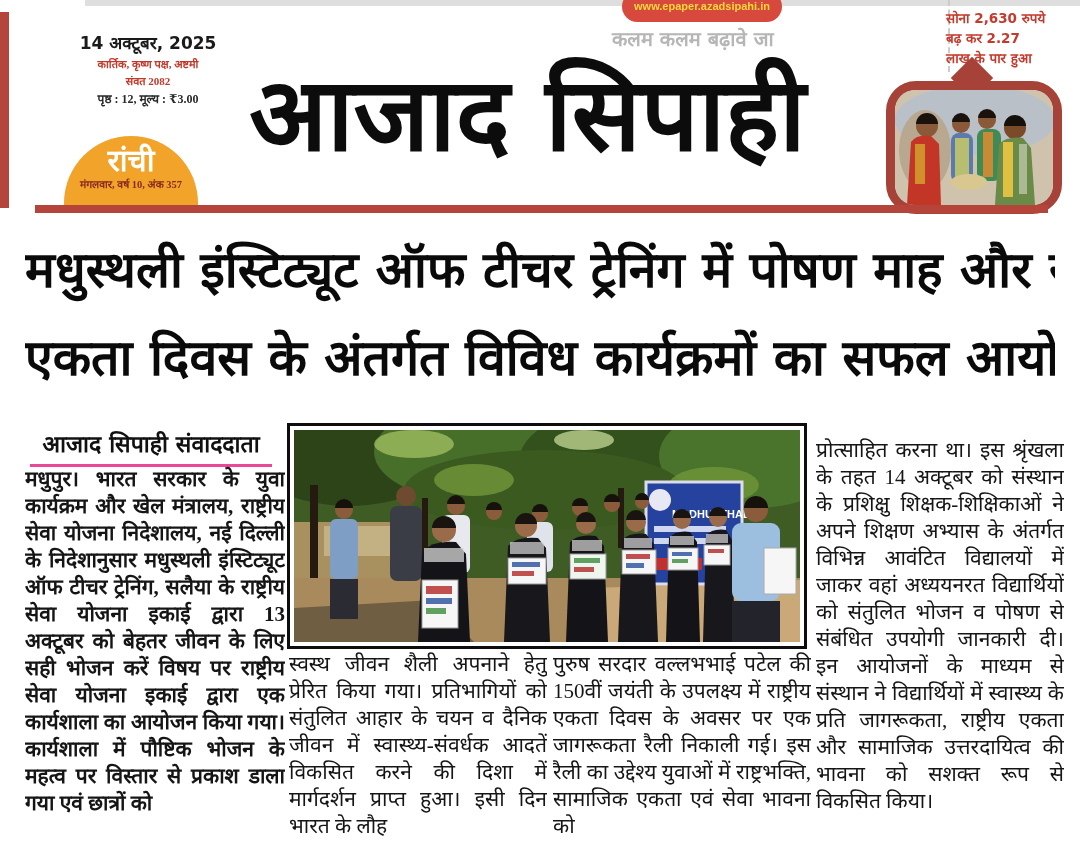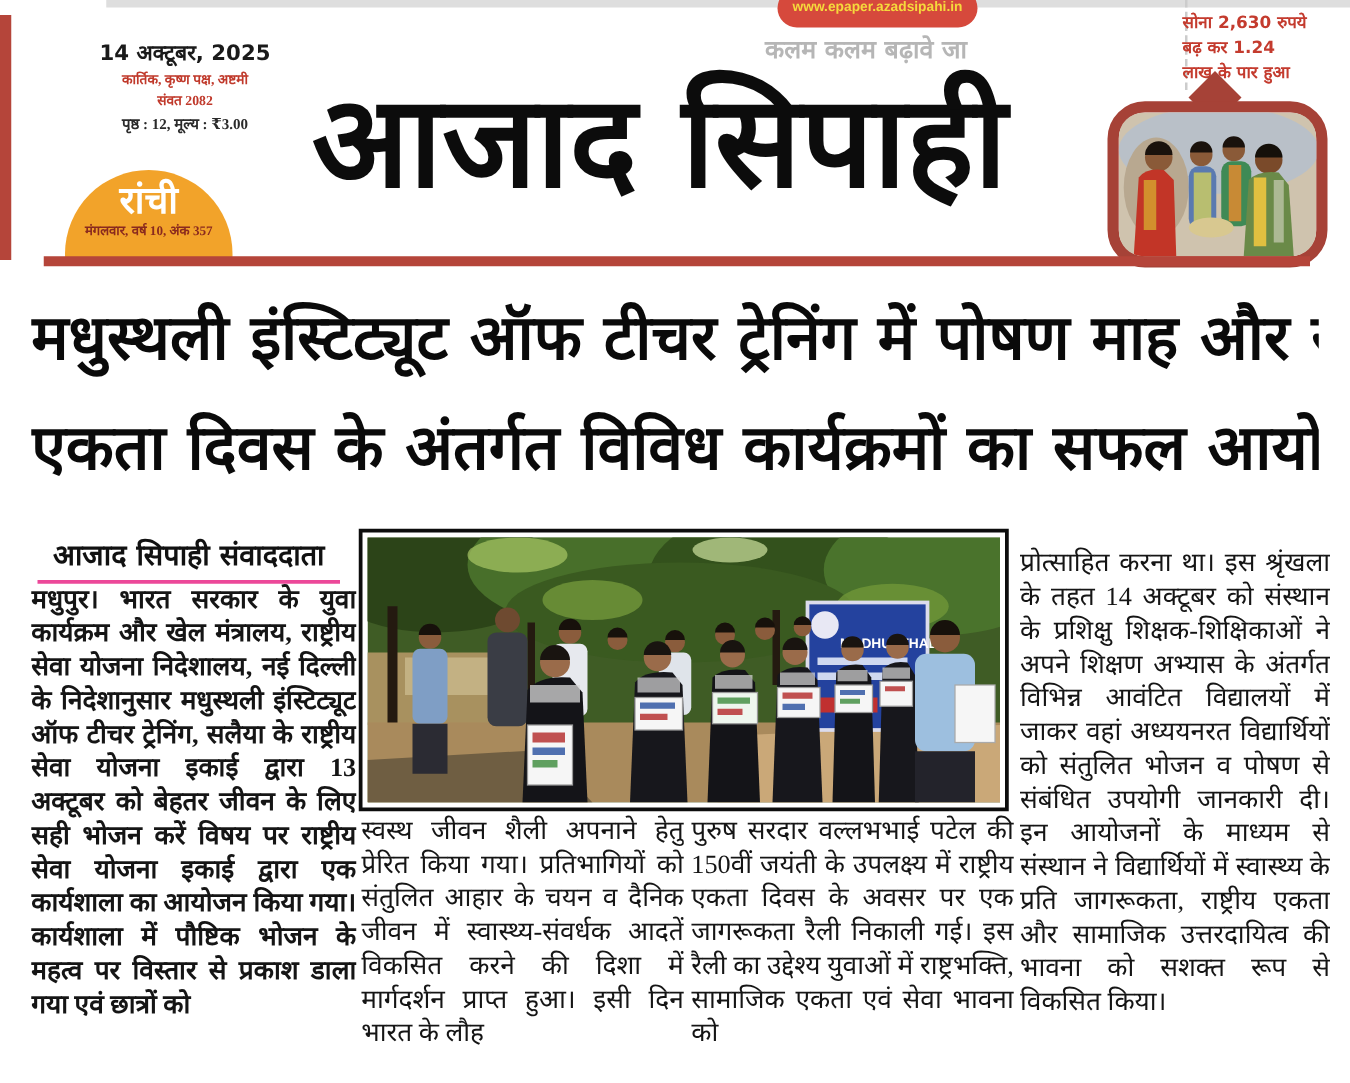--- a/index.html
+++ b/index.html
@@ -5,21 +5,21 @@
   html,body{margin:0;padding:0;background:#ffffff;}
   .page{position:relative;width:1080px;height:866px;background:#ffffff;overflow:hidden;
         font-family:"Liberation Serif","DejaVu Serif",serif;}
   
   .top-strip{position:absolute;left:85px;top:0;width:995px;height:6px;background:#dedede;}
   .left-red-strip{position:absolute;left:0;top:12px;width:9px;height:196px;background:#b5453a;}
   .date-block{position:absolute;left:68px;top:30px;width:160px;text-align:center;line-height:1.55;}
   .date-line{font-size:17px;font-weight:bold;color:#1a1a1a;font-family:"DejaVu Sans",sans-serif;}
   .panchang{font-size:11px;color:#c0392b;font-weight:bold;}
   .price-line{font-size:12px;color:#2a2a2a;font-weight:bold;}
-  .city-badge{position:absolute;left:52px;top:136px;width:134px;height:71px;background:#f2a32a;
+  .city-badge{position:absolute;left:64px;top:136px;width:134px;height:71px;background:#f2a32a;
               border-radius:70px 70px 0 0;text-align:center;overflow:hidden;}
   .city-name{font-size:30px;font-weight:bold;color:#ffffff;margin-top:9px;line-height:32px;
              font-family:"DejaVu Sans",sans-serif;}
   .edition-line{font-size:10.5px;color:#8a2a1e;font-weight:bold;margin-top:0;}
   .np-title{position:absolute;left:195px;top:30px;width:665px;height:175px;margin:0;
             text-align:center;font-size:102px;line-height:170px;font-weight:bold;color:#0c0c0c;
             font-family:"DejaVu Sans",sans-serif;white-space:nowrap;}
   .epaper-pill{position:absolute;left:622px;top:-9px;width:160px;height:31px;background:#d6493c;
                border-radius:16px;text-align:center;}
   .epaper-pill span{display:inline-block;margin-top:9px;font-size:11px;font-weight:bold;color:#f5d93c;
@@ -78,21 +78,21 @@
   <h1 class="np-title">आजाद सिपाही</h1>
 
   <div class="epaper-pill">
     <span>www.epaper.azadsipahi.in</span>
   </div>
   <div class="tagline">कलम कलम बढ़ावे जा</div>
 
   <div class="ticker-divider"></div>
   <div class="gold-ticker">
     <div>सोना 2,630 रुपये</div>
-    <div>बढ़ कर 1.24</div>
+    <div>बढ़ कर 2.27</div>
     <div>लाख के पार हुआ</div>
   </div>
 
   <div class="frame-diamond"></div>
   <div class="festival-frame">
     <svg viewBox="0 0 158 115" preserveAspectRatio="none">
       <rect width="158" height="115" fill="#cfc3ae"></rect>
       <ellipse cx="80" cy="30" rx="80" ry="35" fill="#b9c0c8"></ellipse>
       <ellipse cx="30" cy="60" rx="26" ry="40" fill="#b8a890"></ellipse>
 

